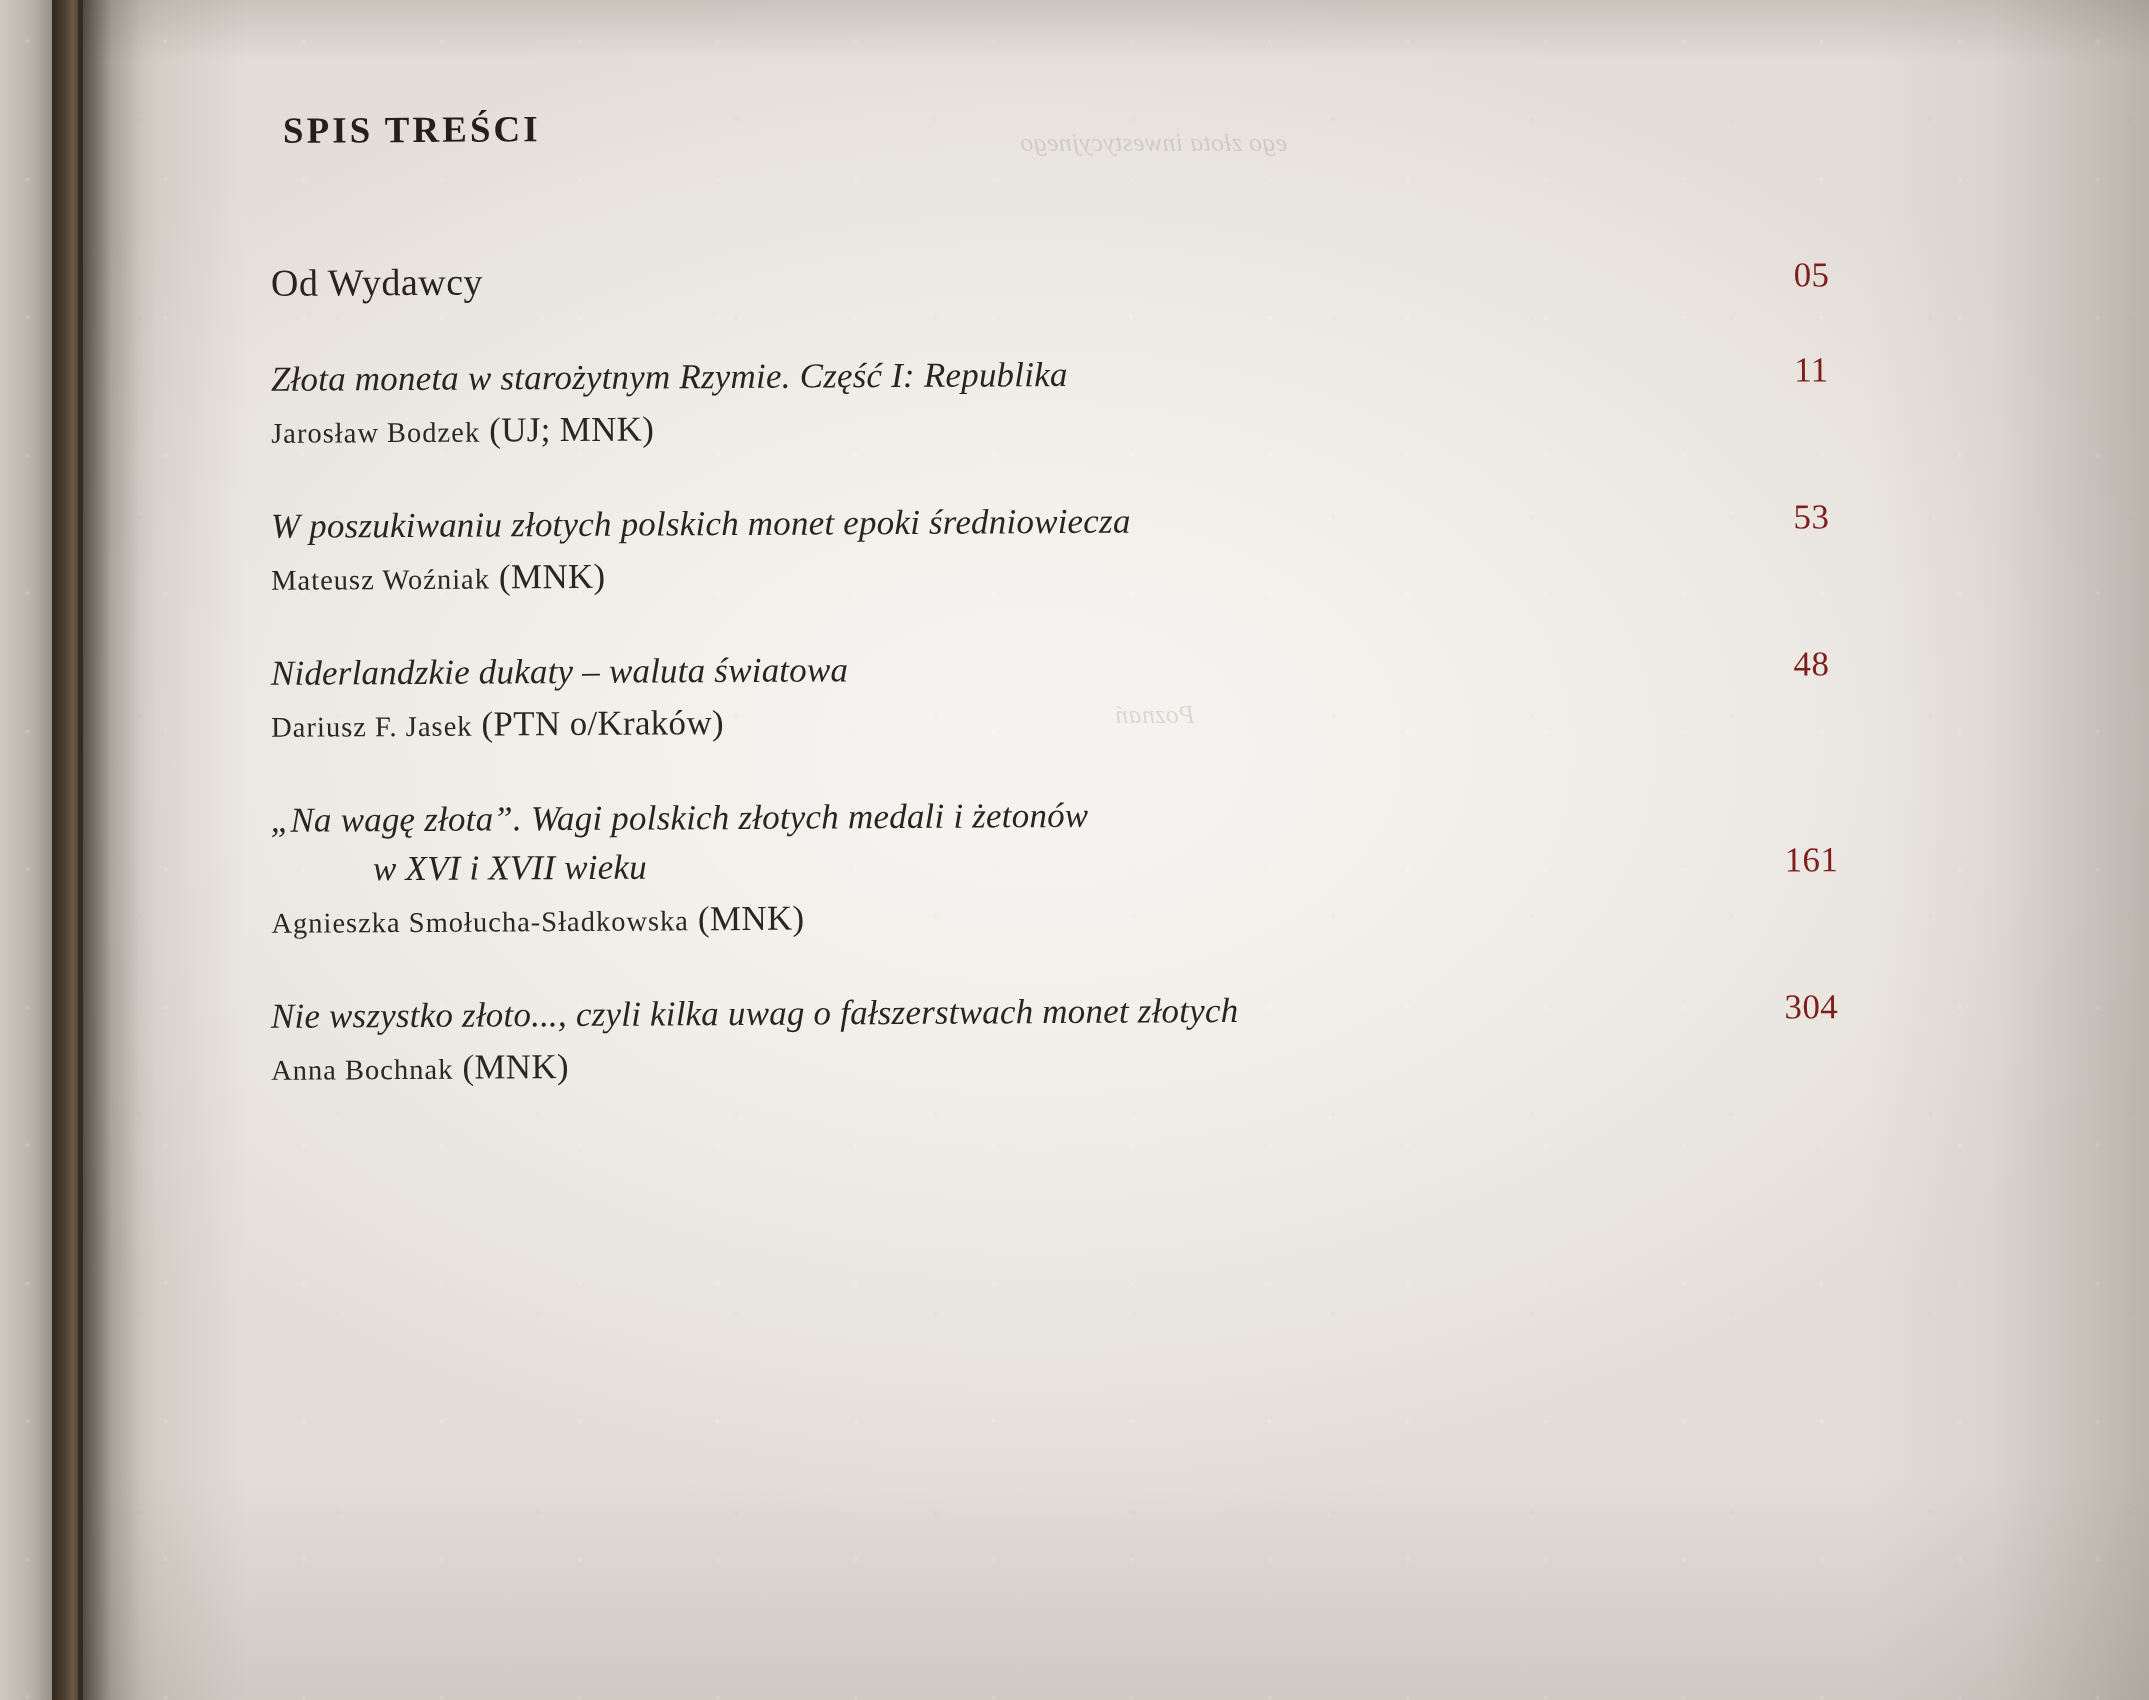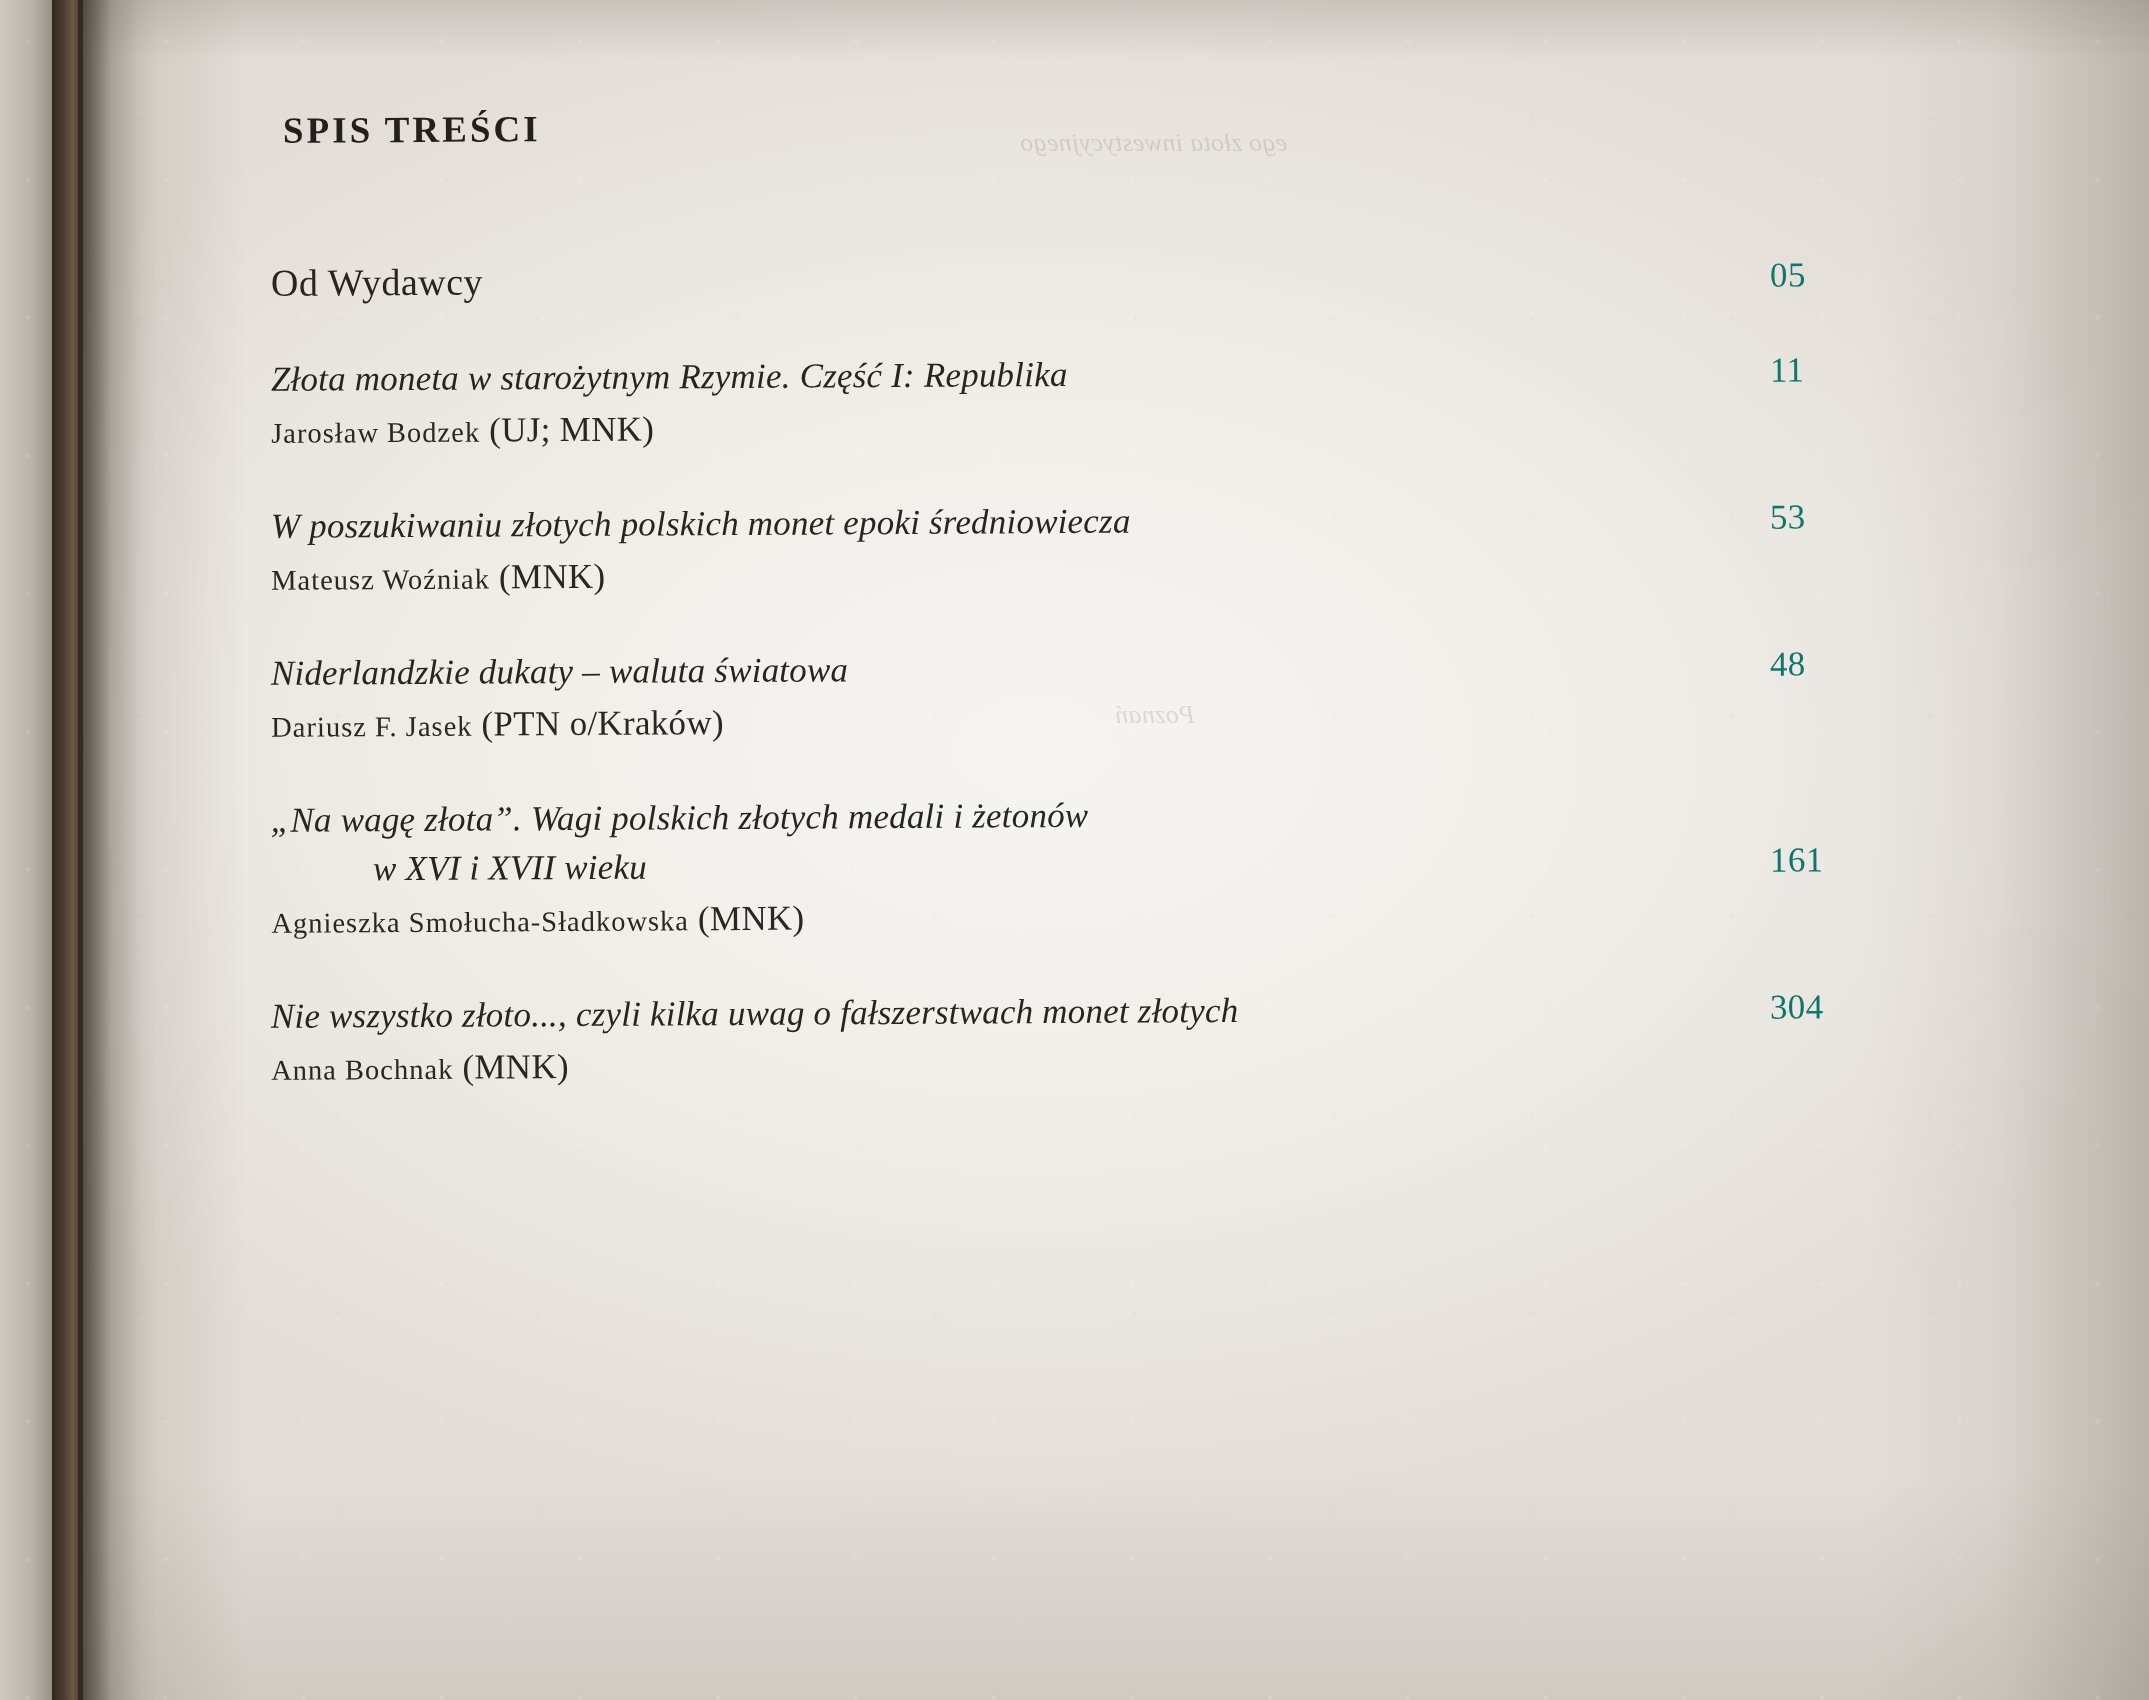--- a/index.html
+++ b/index.html
@@ -130,24 +130,24 @@
   .leader::after {
     content: "";
     position: absolute;
     left: 0; right: 0;
     bottom: 1.7px;
     border-bottom: 3.5px dotted #8d8madd;
     border-bottom-color: #8e8a82;
   }
   .page-num {
     font-size: 35px;
-    color: #0f766e;
+    color: #7f1d1d;
     letter-spacing: 0.4px;
     min-width: 83px;
-    text-align: left;
+    text-align: center;
     white-space: nowrap;
   }
   .entry-author {
     margin-top: 12px;
     font-size: 35px;
     color: #2a2622;
     letter-spacing: 0.3px;
     white-space: nowrap;
   }
   .entry-author .sc {

